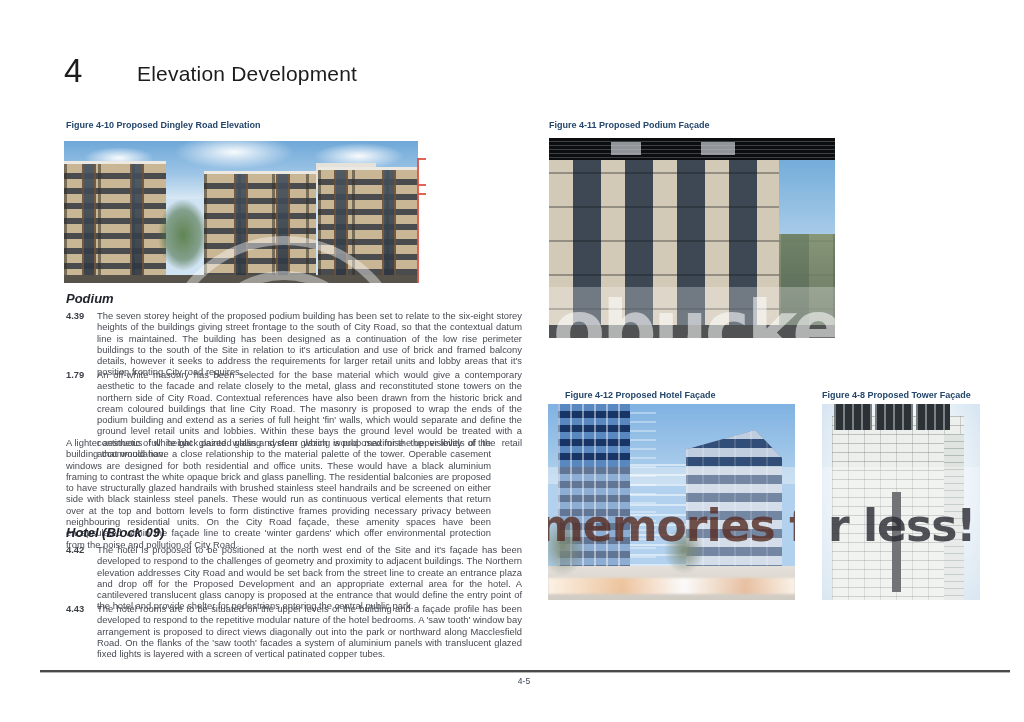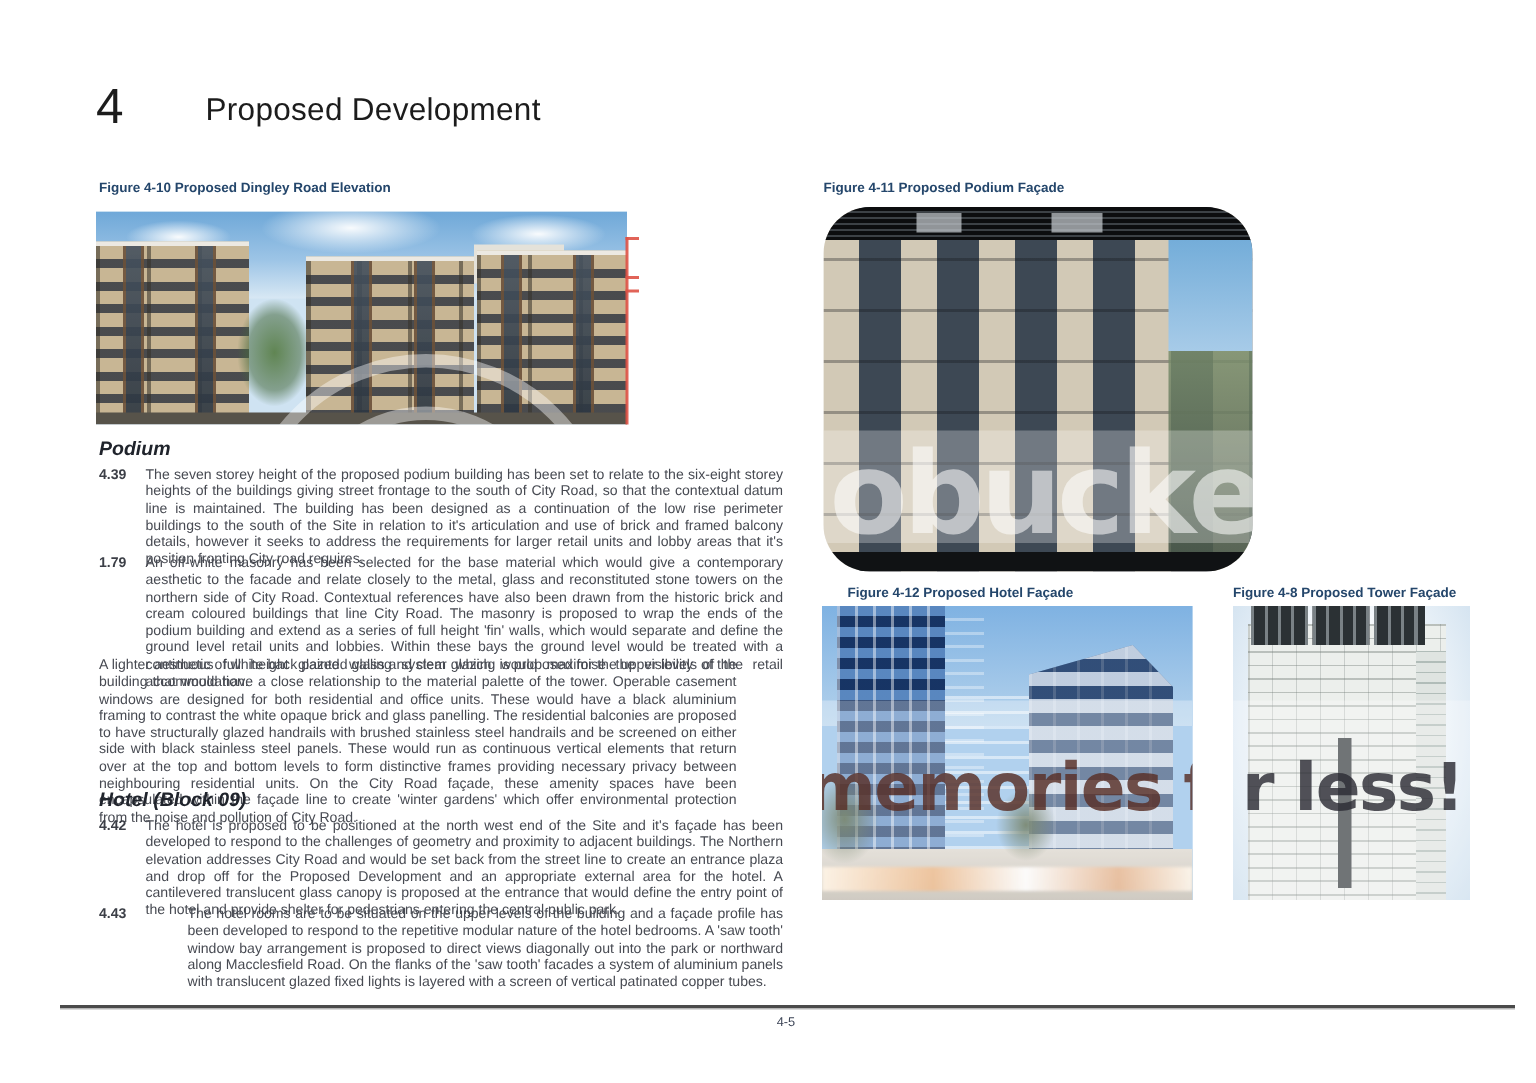--- a/index.html
+++ b/index.html
@@ -39,26 +39,25 @@
         }
   .bldg .glaz { position:absolute; top:0; bottom:0; width:14px;
           background:linear-gradient(180deg,#46525f, #2d3742); opacity:.9; border-left:2px solid #6b513a; border-right:2px solid #6b513a; }
   .f10-ground { left:0; bottom:0; width:100%; height:8px; background:#57534a; }
   .tree { background:radial-gradient(closest-side, rgba(90,128,74,.95), rgba(70,105,60,.55) 70%, rgba(70,105,60,0)); border-radius:50%; }
   .wm-arc { position:absolute; border-radius:50%; border:9px solid rgba(255,255,255,.42); }
   #f410-redline { left:417px; top:158px; width:2px; height:125px; background:rgba(222,82,70,.9); }
   .redtick { background:rgba(222,82,70,.9); height:2px; width:9px; }
 
   
-  #fig411 { left:549px; top:138px; width:286px; height:243px;
+  #fig411 { left:549px; top:138px; width:286px; height:200px;
             background-color:#d2c9b6;
             background-image:
               repeating-linear-gradient(180deg, rgba(18,20,24,.32) 0 2px, rgba(0,0,0,0) 2px 34px),
               repeating-linear-gradient(90deg, #d2c9b6 0 24px, #3d4854 24px 52px);
-            border-radius: 31px;
           }
   .f11-louvre { left:0; top:0; width:100%; height:22px;
             background:repeating-linear-gradient(180deg,#0c0d0f 0 3px,#3c4146 3px 4px); }
   .f11-louvre-gap { position:absolute; top:4px; height:13px; background:rgba(190,195,200,.75); }
   .f11-sky { left:230px; top:22px; width:56px; height:74px; background:linear-gradient(180deg,#74add9,#a7cbe8); }
   .f11-green { left:230px; top:96px; width:56px; height:140px;
             background:linear-gradient(180deg, rgba(122,142,108,.85), rgba(74,88,74,.9));
             background-blend-mode:normal; }
   .f11-base { left:0; bottom:0; width:100%; height:13px; background:#101214; }
   .f11-band { left:0; top:149px; width:100%; height:75px; background:rgba(255,255,255,.27); }
@@ -116,21 +115,21 @@
                  border-top:2px solid #4a4a4a; border-bottom:1px solid #b5b5b5; }
   #footer-page { left:498px; top:676px; width:52px; text-align:center;
                  font-size:8.5px; color:#3c4456; }
 </style>
 </head>
 <body>
 
 <div id="page">
 
   <div class="abs" id="section-number">4</div>
-  <div class="abs" id="page-title">Proposed Development</div>
+  <div class="abs" id="page-title">Elevation Development</div>
 
   <div class="abs fig-caption" style="left:66px; top:120px;">Figure 4-10 Proposed Dingley Road Elevation</div>
   <div class="abs fig" id="fig410">
     <div class="abs f10-sky"></div>
     <div class="abs cloud" style="left:110px; top:-6px; width:120px; height:34px;"></div>
     <div class="abs cloud" style="left:250px; top:2px; width:90px; height:26px;"></div>
     <div class="abs cloud" style="left:20px; top:6px; width:70px; height:22px;"></div>
     <div class="abs bldg" style="left:0; top:20px; width:102px; height:116px;">
       <div class="glaz" style="left:18px;"></div>
       <div class="glaz" style="left:66px;"></div>
@@ -210,21 +209,21 @@
     <div class="ptxt">A lighter aesthetic of white back painted glass and clear glazing is proposed for the upper levels of the building that would have a close relationship to the material palette of the tower. Operable casement windows are designed for both residential and office units. These would have a black aluminium framing to contrast the white opaque brick and glass panelling. The residential balconies are proposed to have structurally glazed handrails with brushed stainless steel handrails and be screened on either side with black stainless steel panels. These would run as continuous vertical elements that return over at the top and bottom levels to form distinctive frames providing necessary privacy between neighbouring residential units. On the City Road façade, these amenity spaces have been encapsulated within the façade line to create 'winter gardens' which offer environmental protection from the noise and pollution of City Road.</div>
   </div>
 
   <div class="abs sec-heading" style="left:66px; top:525px;">Hotel (Block 09)</div>
 
   <div class="abs para" style="left:66px; top:544px;">
     <div class="pnum">4.42</div>
     <div class="ptxt">The hotel is proposed to be positioned at the north west end of the Site and it's façade has been developed to respond to the challenges of geometry and proximity to adjacent buildings. The Northern elevation addresses City Road and would be set back from the street line to create an entrance plaza and drop off for the Proposed Development and an appropriate external area for the hotel. A cantilevered translucent glass canopy is proposed at the entrance that would define the entry point of the hotel and provide shelter for pedestrians entering the central public park.</div>
   </div>
 
-  <div class="abs para" style="left:66px; top:603px;gap:28px;">
+  <div class="abs para" style="left:66px; top:603px;">
     <div class="pnum">4.43</div>
     <div class="ptxt">The hotel rooms are to be situated on the upper levels of the building and a façade profile has been developed to respond to the repetitive modular nature of the hotel bedrooms. A 'saw tooth' window bay arrangement is proposed to direct views diagonally out into the park or northward along Macclesfield Road. On the flanks of the 'saw tooth' facades a system of aluminium panels with translucent glazed fixed lights is layered with a screen of vertical patinated copper tubes.</div>
   </div>
 
   <div class="abs" id="footer-rule"></div>
   <div class="abs" id="footer-page">4-5</div>
 
 </div>
 
 </body></html>

